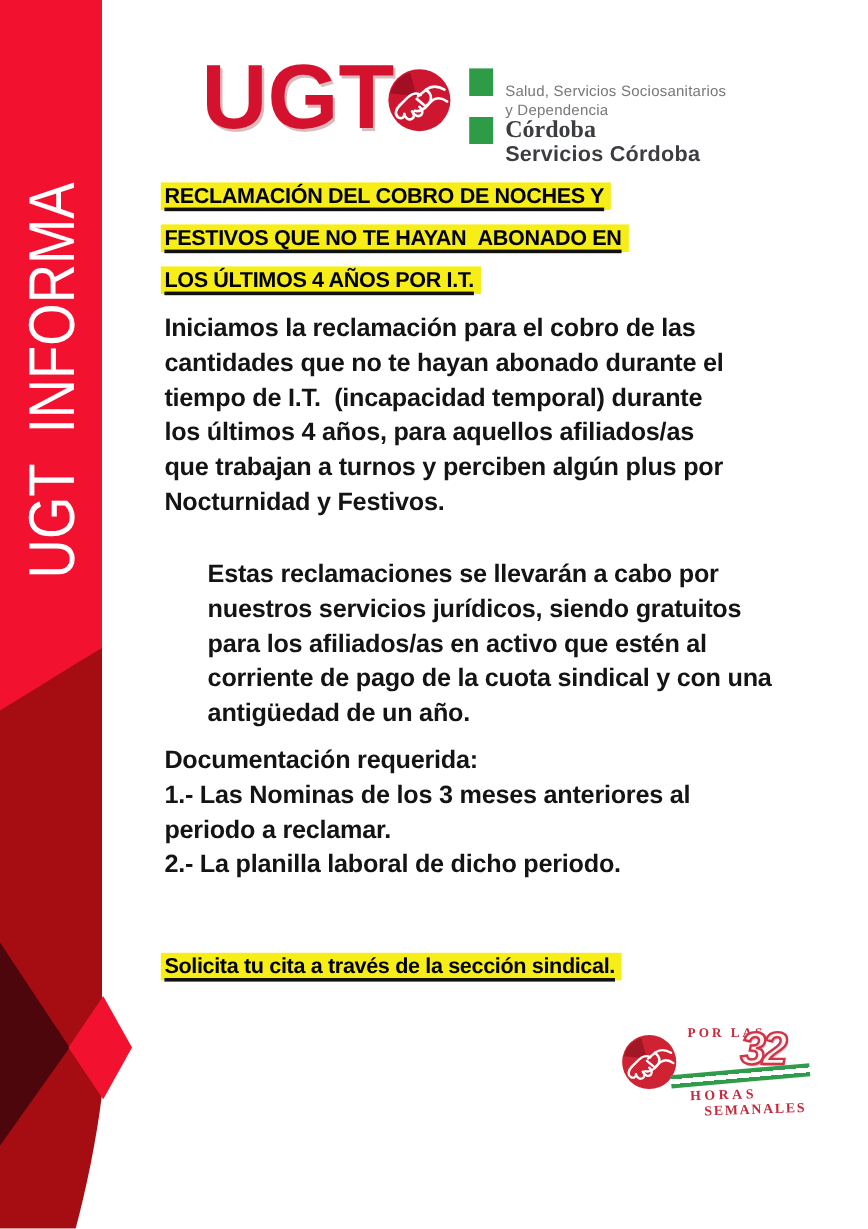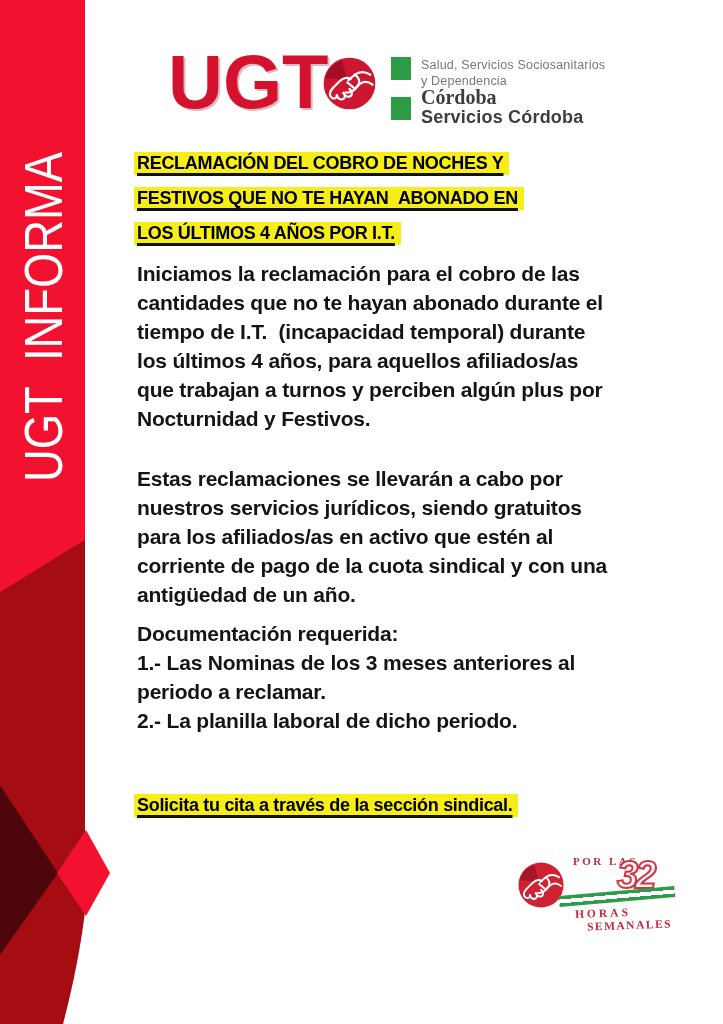--- a/index.html
+++ b/index.html
@@ -28,21 +28,21 @@
     position:absolute;left:168px;top:44px;
     font-size:76px;font-weight:bold;line-height:1;
     color:var(--ugt-red);letter-spacing:0px;
     text-shadow:2px 2px 0 rgba(130,10,22,0.28);
   }
   .hs-circle{position:absolute;left:322px;top:56px;width:55px;height:55px;color:#ce1630;}
   .flag-bar{
     position:absolute;left:391px;top:57px;width:20px;height:63px;
     background:linear-gradient(180deg,var(--flag-green) 0 36%,#ffffff 36% 64%,var(--flag-green) 64% 100%);
   }
-  .org-block{position:absolute;left:421px;top:57px;}
+  .org-block{position:absolute;left:421px;top:68px;}
   .org-line-gray{font-size:12.5px;line-height:16px;color:var(--org-gray);letter-spacing:.2px;}
   .org-line-cordoba{font-size:20px;line-height:17px;font-weight:bold;color:var(--org-dark);font-family:Liberation Serif, serif;}
   .org-line-sp{font-size:18px;line-height:22px;font-weight:bold;color:var(--org-dark);letter-spacing:.2px;}
 
   
   .doc-title,.cta-line{
     position:absolute;left:134px;
     font-size:18px;font-weight:bold;line-height:35px;letter-spacing:-0.3px;
     color:#000;white-space:pre-line;width:520px;
   }
@@ -56,21 +56,21 @@
     text-decoration-thickness:2.5px;
     text-underline-offset:4px;
     text-decoration-color:#111;
   }
   .body-para{
     position:absolute;left:137px;width:520px;
     font-size:21px;font-weight:bold;line-height:29px;letter-spacing:-0.2px;
     color:var(--text-black);white-space:pre-line;
   }
   .para-1{top:259px;}
-  .para-2{top:464px;}
+  .para-2{top:464px;margin-left:36px;}
   .para-3{top:619px;}
 
   
   .logo32{position:absolute;left:515px;top:848px;width:165px;height:90px;}
   .logo32 .hs-small{position:absolute;left:2px;top:13px;width:48px;height:48px;color:#cf2233;}
   .logo32 .por-las{
     position:absolute;left:58px;top:7px;
     font-family:"Liberation Serif","DejaVu Serif",serif;
     font-weight:bold;font-size:11px;letter-spacing:2.5px;color:var(--logo32-red);
   }

